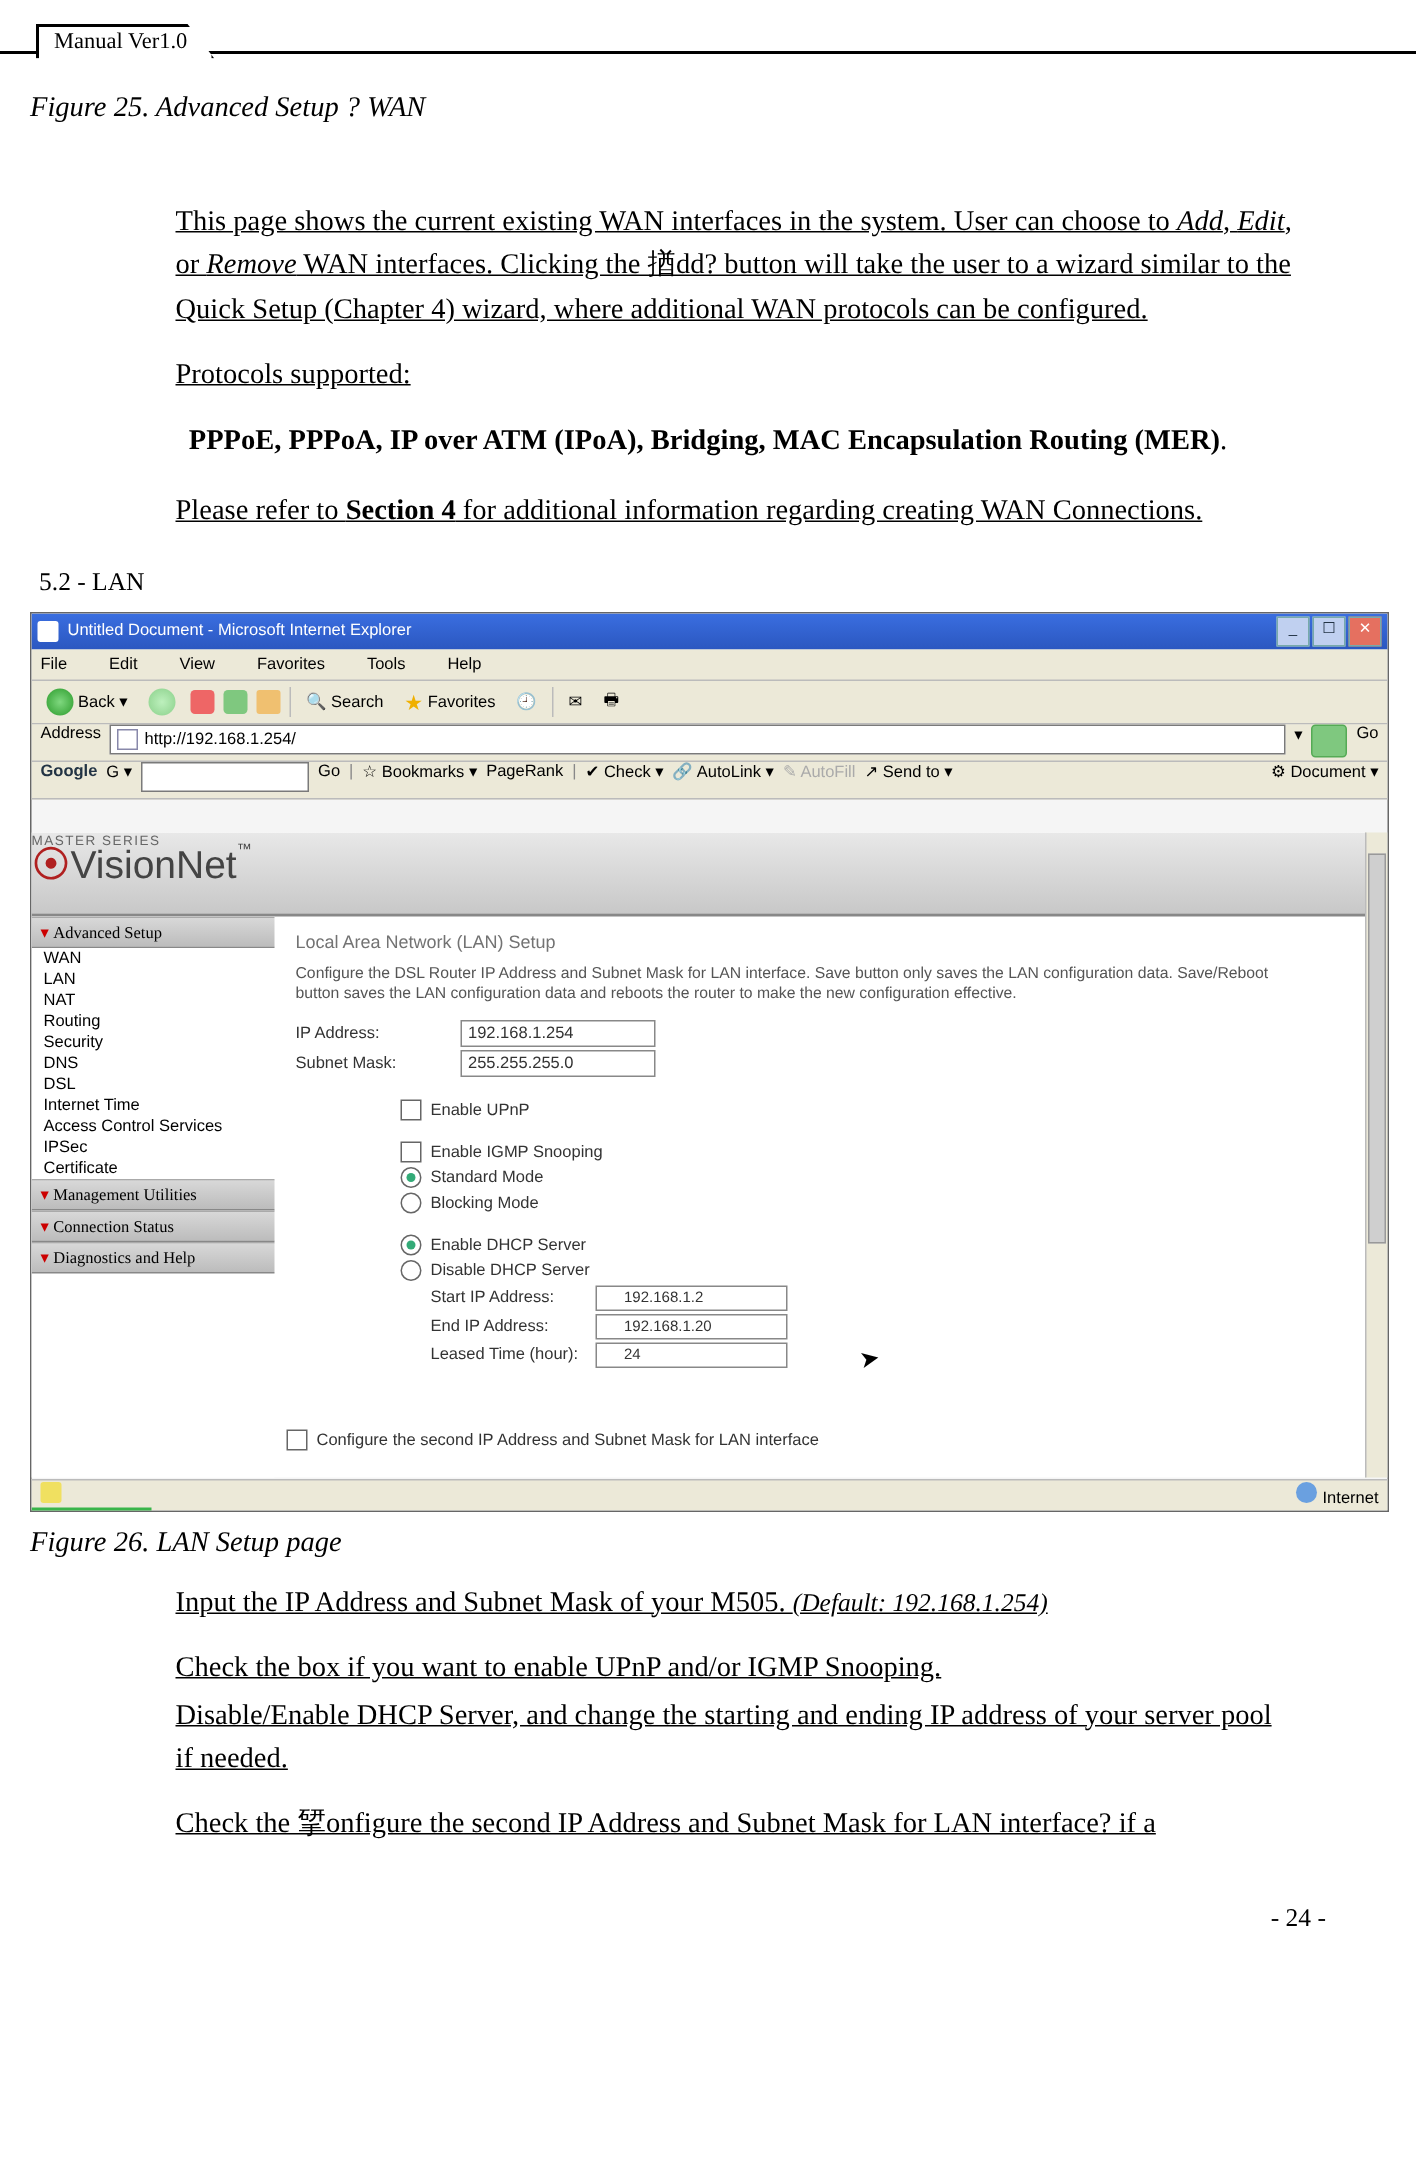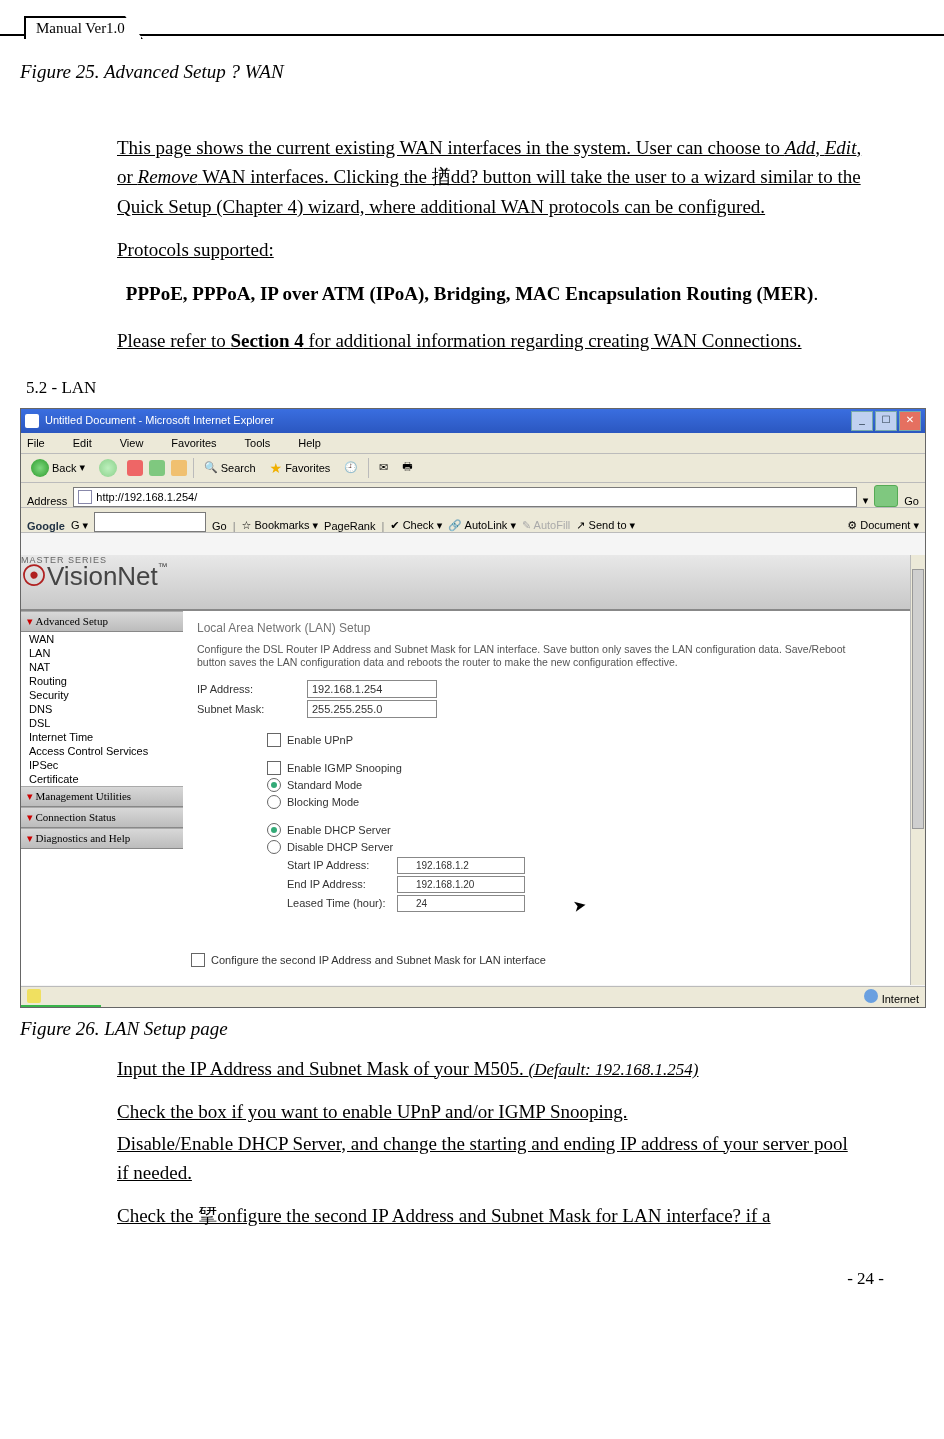--- a/index.html
+++ b/index.html
@@ -117,21 +117,21 @@
   .tb-back { background: radial-gradient(#7fd87f, #2a9a2a); }
   .tb-fwd  { background: radial-gradient(#bdf0bd, #8ad08a); }
   .tb-stop { width: 16px; height: 16px; border-radius: 3px; background: #e66; }
   .tb-ref  { width: 16px; height: 16px; border-radius: 3px; background: #7fc87f; }
   .tb-home { width: 16px; height: 16px; background: #f0c070; border-radius: 2px; }
   .tb-star { color: #f0b000; font-size: 14px; }
   .addressbar, .googlebar {
     height: 24px;
     background: #ece9d8;
     display: flex;
-    align-items: flex-end;
+    align-items: flex-start;
     gap: 6px;
     padding: 0 6px;
     border-bottom: 1px solid #bbb;
   }
   .addr-input {
     flex: 1; height: 18px; background: #fff; border: 1px solid #7a7a7a;
     padding: 0 4px; display: flex; align-items: center; font-size: 11px;
   }
   .go-btn {
     width: 22px; height: 20px; background: #7fc87f; border: 1px solid #5a5; border-radius: 3px;

